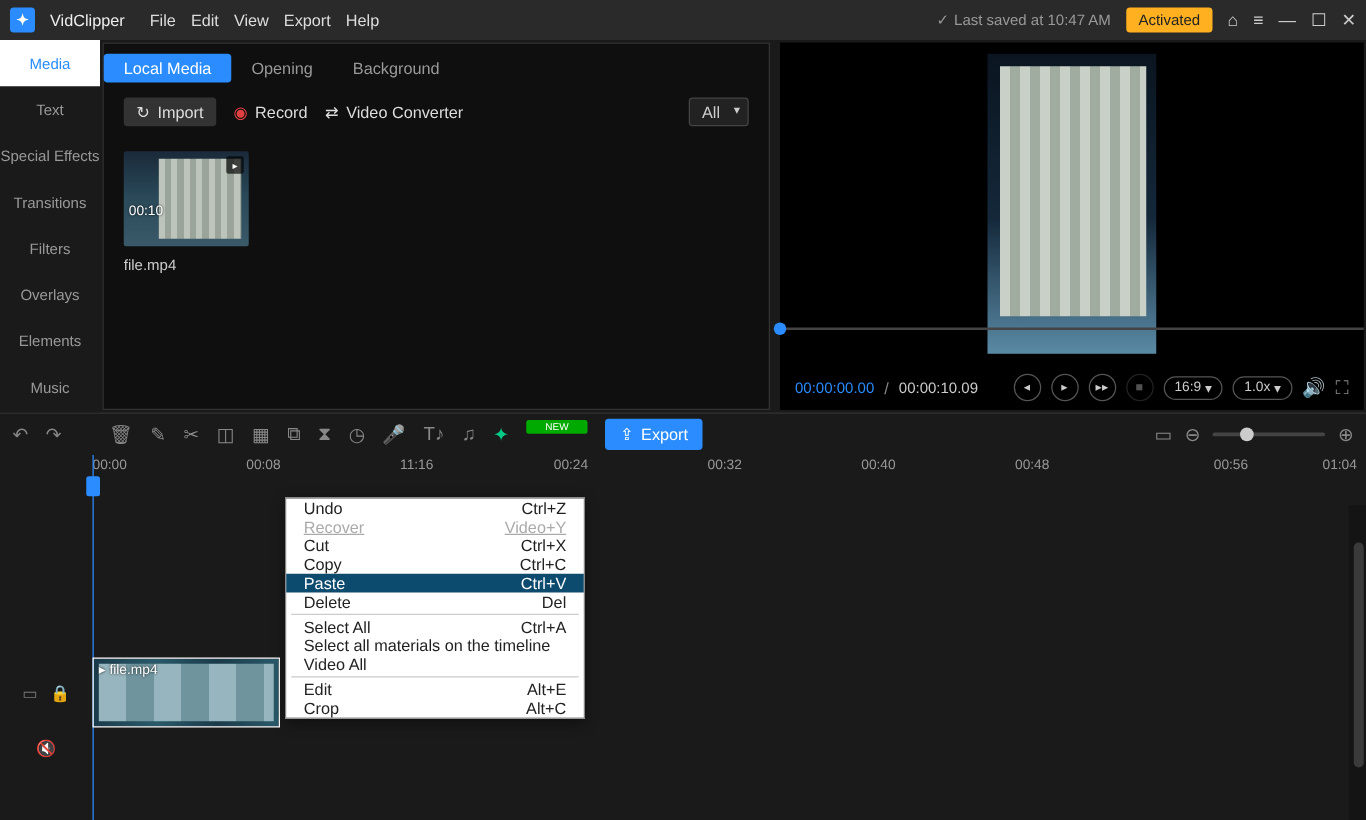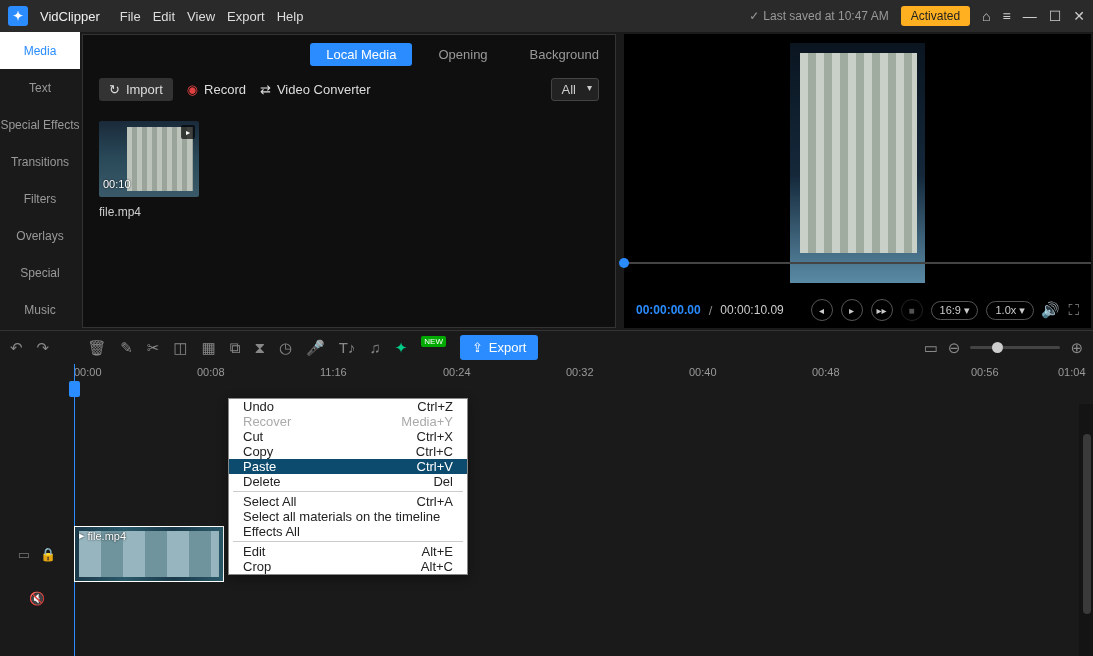--- a/index.html
+++ b/index.html
@@ -13,73 +13,73 @@
 .save-status { color: #999; font-size: 12px; display: flex; align-items: center; gap: 4px; }
 .activated { background: #ffb020; color: #222; padding: 3px 10px; border-radius: 3px; font-size: 12px; font-weight: 500; }
 .win-btn { color: #ccc; font-size: 14px; cursor: pointer; }
 
 .main-area { display: flex; height: 298px; }
 .left-tabs { width: 80px; background: #1a1a1a; display: flex; flex-direction: column; }
 .left-tab { height: 37px; display: flex; align-items: center; justify-content: center; color: #999; font-size: 12px; cursor: pointer; }
 .left-tab.active { color: #2a8cff; background: #ffffff; }
 
 .media-panel { flex: 0 0 534px; background: #0f0f0f; border: 1px solid #333; margin: 2px 0 2px 2px; display: flex; flex-direction: column; }
-.media-subtabs { display: flex; gap: 10px; padding: 8px 0 4px 0; justify-content: flex-end; }
+.media-subtabs { display: flex; gap: 0; padding: 8px 0 4px 0; justify-content: flex-start; }
 .media-subtab { padding: 4px 16px; color: #999; font-size: 13px; cursor: pointer; border-radius: 3px; }
 .media-subtab.active { background: #2a8cff; color: #fff; }
 .media-toolbar { display: flex; align-items: center; padding: 8px 16px; gap: 14px; }
 .import-btn { display: flex; align-items: center; gap: 6px; background: #333; padding: 4px 10px; border-radius: 3px; color: #ddd; font-size: 13px; cursor: pointer; }
 .record-btn { display: flex; align-items: center; gap: 6px; color: #ddd; font-size: 13px; cursor: pointer; }
 .converter-btn { display: flex; align-items: center; gap: 6px; color: #ddd; font-size: 13px; cursor: pointer; }
 .all-dd { margin-left: auto; background: #222; border: 1px solid #444; color: #ccc; padding: 3px 22px 3px 10px; font-size: 13px; border-radius: 3px; position: relative; }
 .all-dd::after { content:"▾"; position:absolute; right:6px; top:3px; font-size:10px; }
 .media-grid { padding: 12px 16px; }
 .clip-thumb { width: 100px; height: 76px; background: linear-gradient(180deg,#1a2a3a 0%,#2a4a5a 50%,#3a5a6a 100%); position: relative; border-radius: 2px; }
 .clip-curt { position:absolute; top:6px; left:28px; right:6px; bottom:6px; background: repeating-linear-gradient(90deg,#bcc4bc 0 5px,#9aa49a 5px 10px); }
 .clip-play { position: absolute; top: 4px; right: 4px; width: 14px; height: 14px; background: #000a; display:flex; align-items:center; justify-content:center; color:#fff; font-size:8px; border-radius:2px;}
-.clip-dur { position: absolute; bottom: 7px; left: 4px; color: #fff; font-size: 11px; text-shadow:0 0 2px #000;}
+.clip-dur { position: absolute; bottom: 22px; left: 4px; color: #fff; font-size: 11px; text-shadow:0 0 2px #000;}
 .clip-name { color: #ccc; font-size: 12px; margin-top: 8px; }
 
 .preview-panel { flex: 1; background: #000; margin: 2px 2px 2px 8px; position: relative; display:flex; flex-direction:column;}
 .preview-video { flex:1; display:flex; align-items:center; justify-content:center; position:relative;}
 .preview-frame { width: 135px; height: 240px; background: linear-gradient(180deg,#0a1520 0%,#14283a 55%,#5a8aa5 100%); position:relative;}
 .preview-curt { position:absolute; top:10px; left:10px; right:8px; bottom:30px; background: repeating-linear-gradient(90deg,#c8d0c8 0 8px,#a0aca0 8px 16px); }
 .preview-scale { position:absolute; bottom:28px; left:0; right:0; height:2px; background:#444;}
 .preview-scrubdot { position:absolute; bottom:24px; left:-5px; width:10px; height:10px; background:#2a8cff; border-radius:50%;}
 .preview-controls { height: 36px; display:flex; align-items:center; padding: 0 12px; gap:8px;}
-.time-cur { color:#2a8cff; font-size:12px;font-weight:bold;}
+.time-cur { color:#2a8cff; font-size:12px;}
 .time-tot { color:#ccc; font-size:12px;}
 .pv-spacer { flex:1;}
 .pv-btn { width:22px; height:22px; border:1px solid #555; border-radius:50%; display:flex; align-items:center; justify-content:center; color:#ccc; font-size:10px; cursor:pointer;}
 .pv-pill { border:1px solid #555; border-radius:10px; padding:2px 8px; color:#ccc; font-size:11px; display:flex; align-items:center; gap:3px; cursor:pointer;}
 
 .tool-row { height: 34px; background:#1a1a1a; border-top:1px solid #333; display:flex; align-items:center; padding:0 10px; gap:14px;}
 .tool-ic { color:#888; font-size:15px; cursor:pointer;}
-.new-badge { background:#0a0; color:#fff; font-size:8px; padding:1px 3px; border-radius:2px; position:relative; top:-6px;}
+.new-badge { background:#0a0; color:#fff; font-size:8px; padding:1px 15px; border-radius:2px; position:relative; top:-6px;}
 .export-btn { background:#2a8cff; color:#fff; padding:5px 12px; border-radius:3px; font-size:13px; display:flex; align-items:center; gap:6px; cursor:pointer;}
 .zoom-area { margin-left:auto; display:flex; align-items:center; gap:10px;}
 .zoom-slider { width:90px; height:3px; background:#444; border-radius:2px; position:relative;}
 .zoom-knob { position:absolute; top:-4px; left:22px; width:11px; height:11px; background:#ccc; border-radius:50%;}
 
 .timeline { position:relative; height: 292px; background:#1a1a1a;}
 .ruler { height:20px; position:relative; margin-left:74px;}
 .ruler-tick { position:absolute; top:2px; font-size:11px; color:#999;}
 .playhead { position:absolute; left:74px; top:0; bottom:0; width:1px; background:#2a8cff;}
 .playhead-handle { position:absolute; top:17px; left:69px; width:11px; height:16px; background:#2a8cff; border-radius:2px;}
 .tracks { position:absolute; top:40px; left:0; right:14px; bottom:0;}
 .track-head { position:absolute; left:0; width:74px; height:56px; display:flex; align-items:center; justify-content:center; gap:10px; color:#777;}
 .clip-bar { position:absolute; left:74px; top:122px; width:150px; height:56px; border:1px solid #fff; background:linear-gradient(90deg,#1a3a4a,#2a5a6a,#1a3a4a,#2a5a6a); }
 .clip-bar-inner { position:absolute; inset:4px; background:repeating-linear-gradient(90deg,#97b5be 0 22px,#6f949e 22px 44px);}
 .clip-bar-label { position:absolute; top:2px; left:4px; color:#fff; font-size:11px; display:flex; align-items:center; gap:3px; z-index:2; text-shadow:0 0 2px #000;}
 .vscroll { position:absolute; right:0; top:40px; bottom:0; width:14px; background:#141414;}
 .vthumb { position:absolute; right:2px; top:30px; width:8px; height:180px; background:#3a3a3a; border-radius:4px;}
 
 .ctx-menu { position:absolute; left:228px; top:398px; width:240px; background:#fff; border:1px solid #888; box-shadow:0 3px 10px rgba(0,0,0,.4); color:#222; font-size:13px; z-index:100;}
 .ctx-item { display:flex; padding:0 14px; cursor:pointer;}
-.ctx-item.disabled { color:#aaa;}
+.ctx-item.disabled { color:#aaa;text-decoration:underline;}
 .ctx-item.sel { background:#0c4a6e; color:#fff;}
 .ctx-short { margin-left:auto;text-align:right;}
 .ctx-sep { height:1px; background:#ccc; margin:2px 4px;}
 .red-box { position:absolute; border:2px solid #e02020; pointer-events:none;}
 </style>
 </head>
 <body>
 
 <div class="titlebar">
   <div class="app-logo">✦</div>
@@ -101,21 +101,21 @@
 </div>
 
 <div class="main-area">
   <div class="left-tabs">
     <div class="left-tab active">Media</div>
     <div class="left-tab">Text</div>
     <div class="left-tab">Special Effects</div>
     <div class="left-tab">Transitions</div>
     <div class="left-tab">Filters</div>
     <div class="left-tab">Overlays</div>
-    <div class="left-tab">Special</div>
+    <div class="left-tab">Elements</div>
     <div class="left-tab">Music</div>
   </div>
 
   <div class="media-panel">
     <div class="media-subtabs">
       <div class="media-subtab active">Local Media</div>
       <div class="media-subtab">Opening</div>
       <div class="media-subtab">Background</div>
     </div>
     <div class="media-toolbar">
@@ -237,21 +237,21 @@
     </div>
 </div>
 
 <div class="ctx-menu">
   <div class="ctx-item">
       <span>Undo</span>
       <span class="ctx-short">Ctrl+Z</span>
     </div>
   <div class="ctx-item disabled">
       <span>Recover</span>
-      <span class="ctx-short">Media+Y</span>
+      <span class="ctx-short">Video+Y</span>
     </div>
   <div class="ctx-item">
       <span>Cut</span>
       <span class="ctx-short">Ctrl+X</span>
     </div>
   <div class="ctx-item">
       <span>Copy</span>
       <span class="ctx-short">Ctrl+C</span>
     </div>
   <div class="ctx-item sel">
@@ -264,21 +264,21 @@
     </div>
   <div class="ctx-sep"></div>
   <div class="ctx-item">
       <span>Select All</span>
       <span class="ctx-short">Ctrl+A</span>
     </div>
   <div class="ctx-item">
       <span>Select all materials on the timeline</span>
     </div>
   <div class="ctx-item">
-      <span>Effects All</span>
+      <span>Video All</span>
     </div>
   <div class="ctx-sep"></div>
   <div class="ctx-item">
       <span>Edit</span>
       <span class="ctx-short">Alt+E</span>
     </div>
   <div class="ctx-item">
       <span>Crop</span>
       <span class="ctx-short">Alt+C</span>
     </div>

